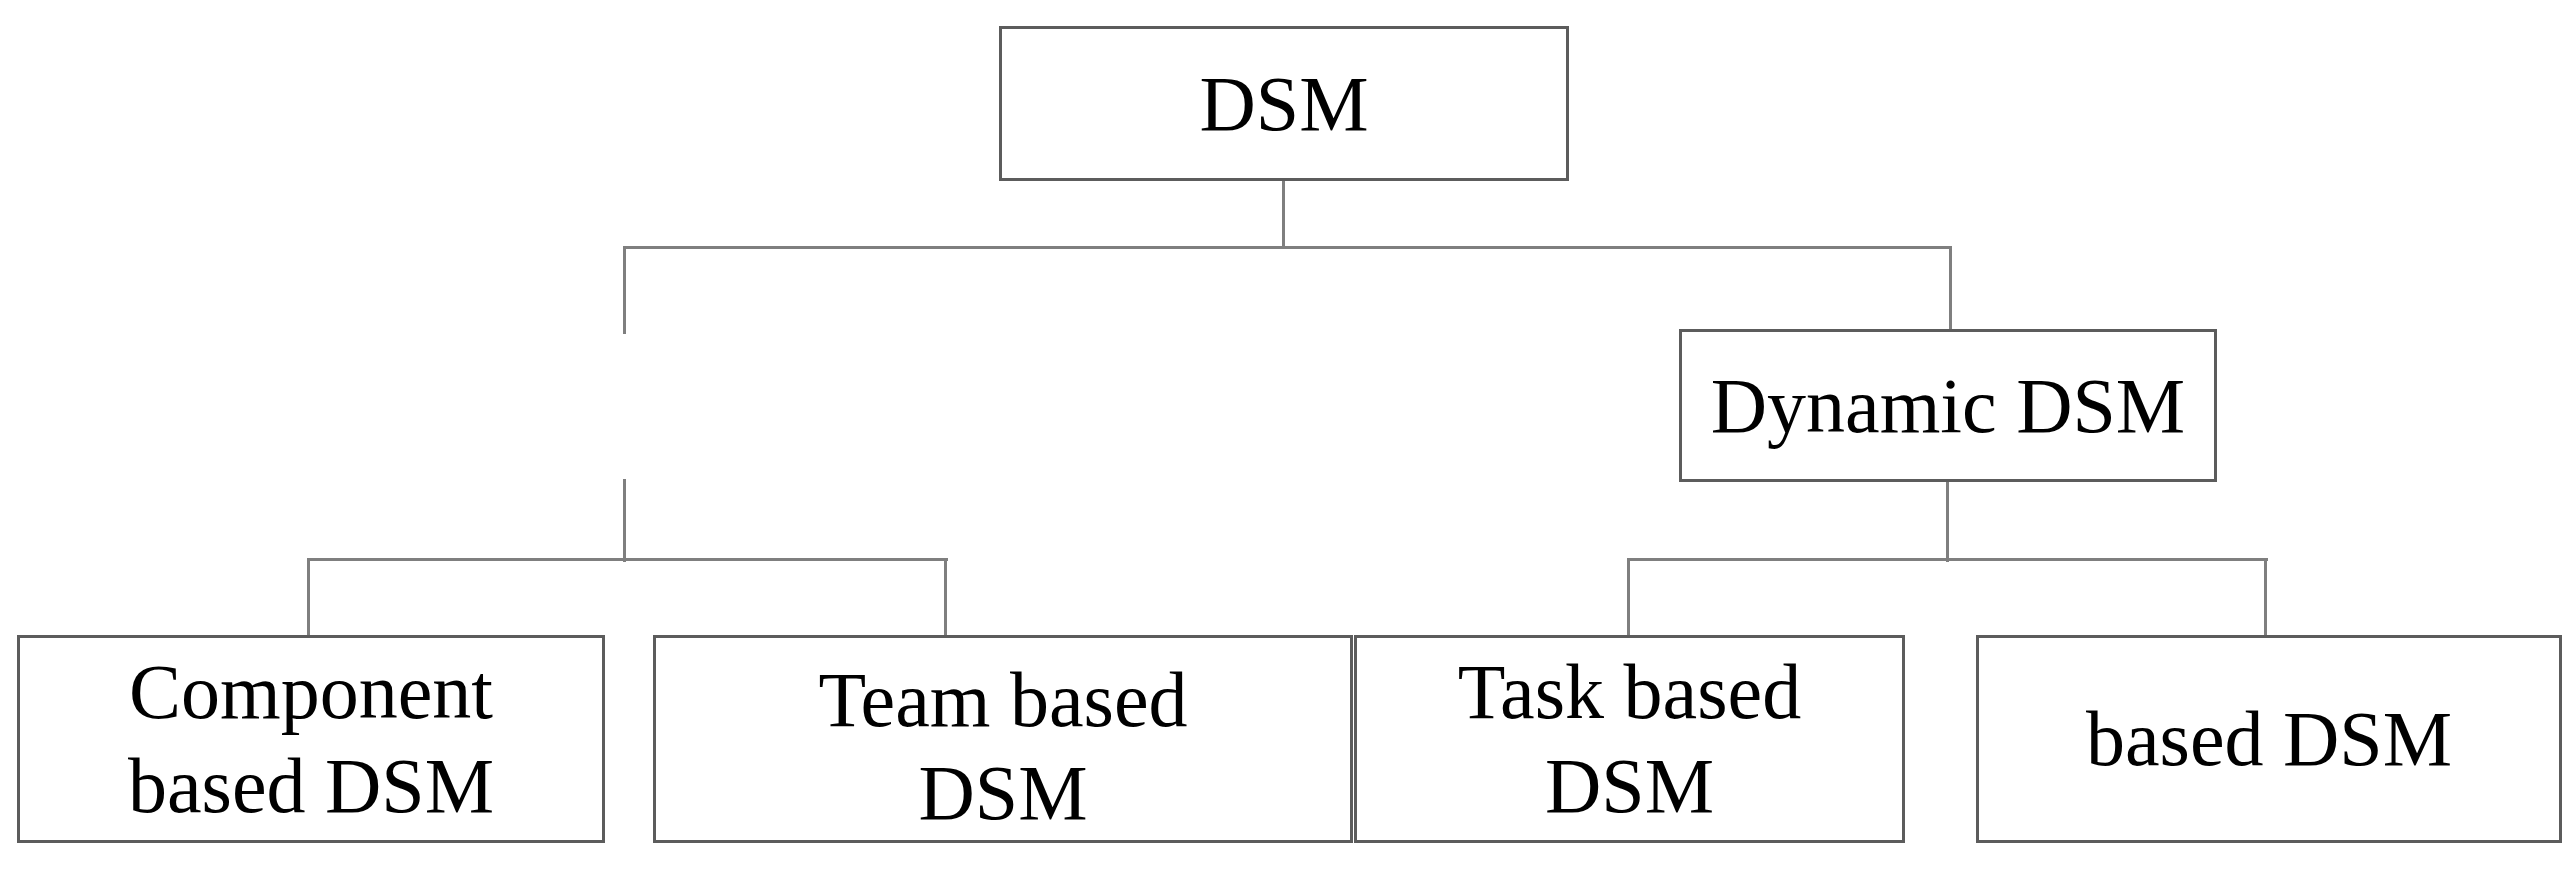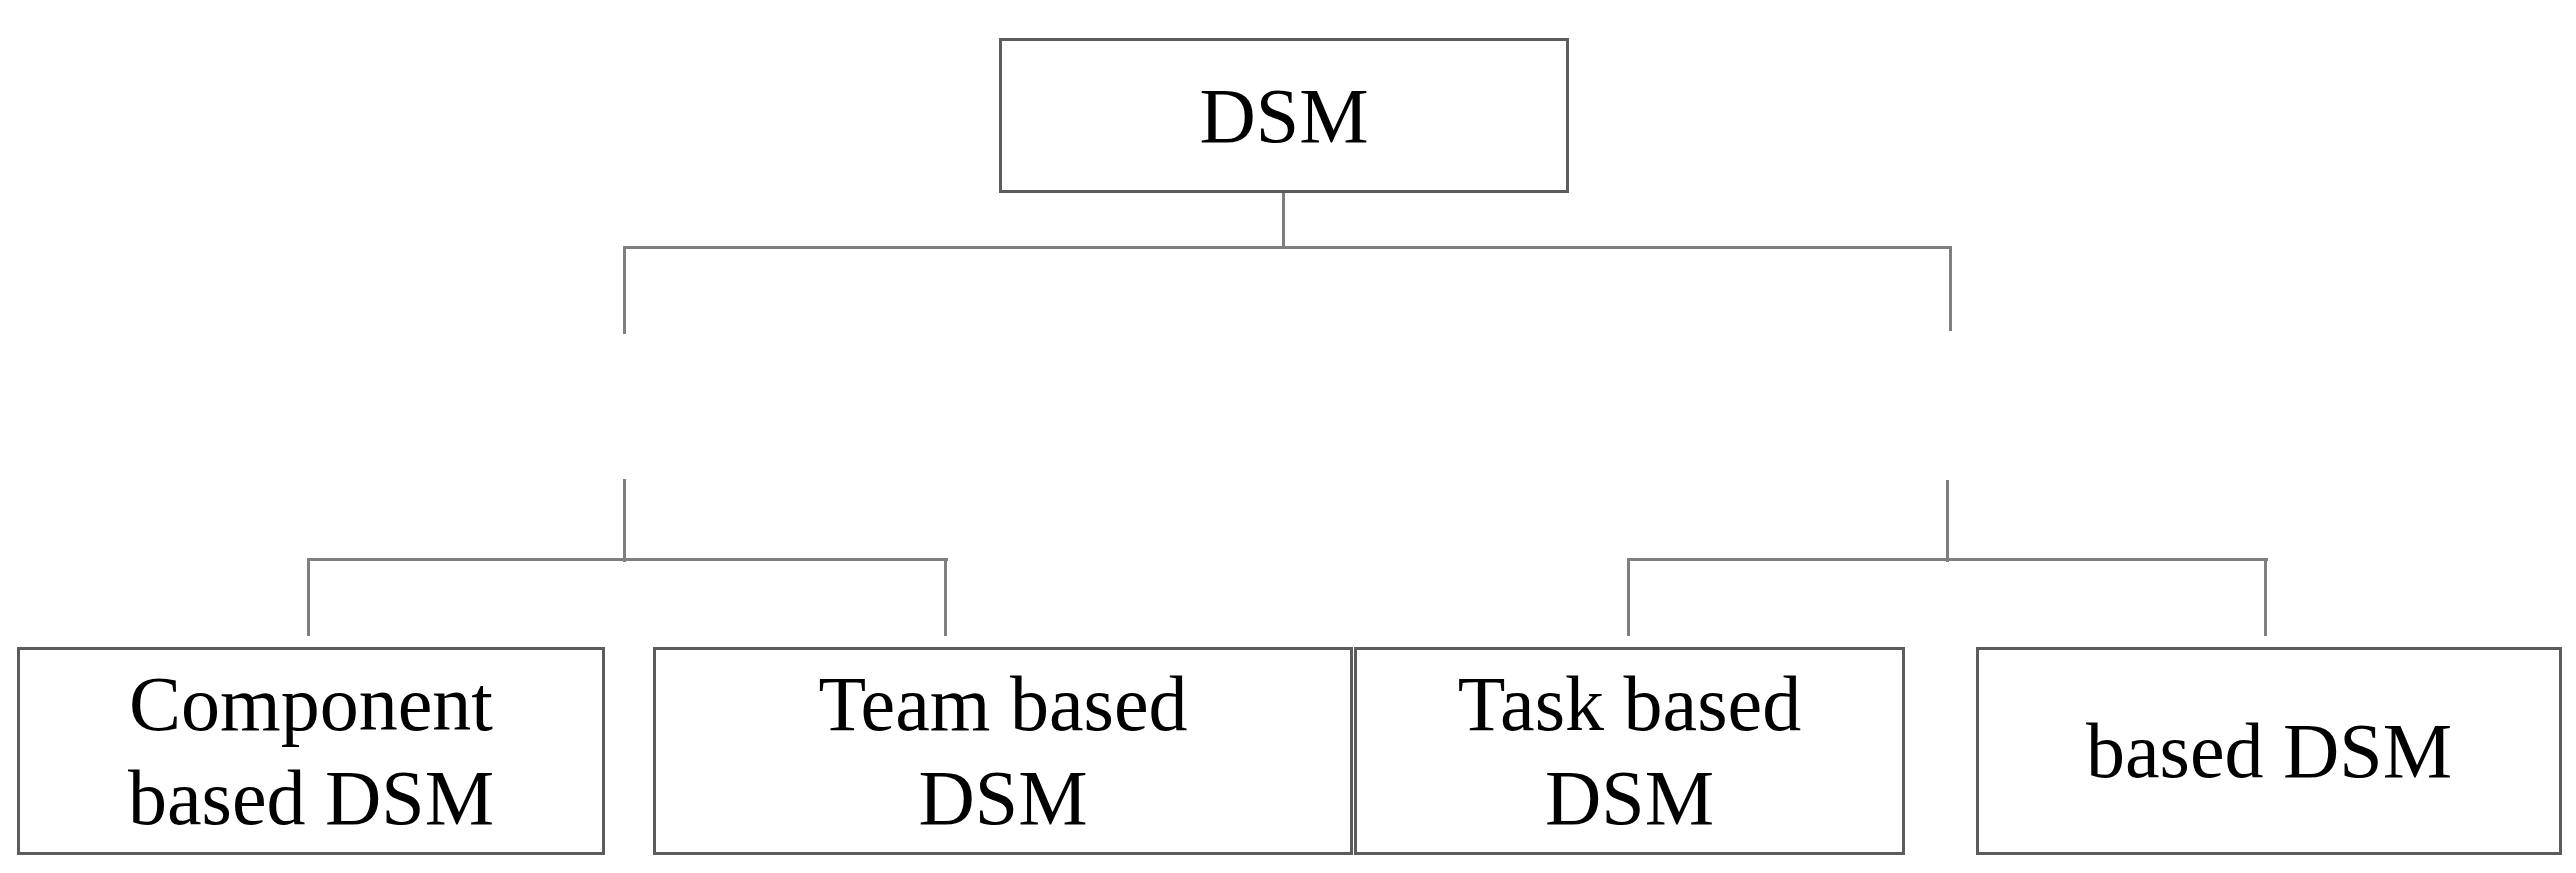--- a/index.html
+++ b/index.html
@@ -22,32 +22,31 @@
     border: 3.4px solid #5c5c5c;
     display: flex;
     flex-direction: column;
     align-items: center;
     justify-content: center;
     text-align: center;
     color: #000000;
     font-size: 78px;
     line-height: 1.2;
     white-space: nowrap;
-    margin-top: 12px;
   }
   .connector {
     position: absolute;
     background: #7f7f7f;
   }
   
   .n-dsm        { left: 999px; top: 26px;  width: 570px; height: 155px; }
   .n-static     { left: 396px;  top: 332px; width: 457px; height: 150px; }
   .n-dynamic    { left: 1679px; top: 329px; width: 538px; height: 153px; }
   .n-component  { left: 17px;   top: 635px; width: 588px; height: 208px; text-align: right; }
-  .n-team       { left: 653px;  top: 635px; width: 700px; height: 208px; }
+  .n-team       { left: 653px;  top: 635px; width: 700px; height: 208px; justify-content: flex-end; }
   .n-task       { left: 1354px; top: 635px; width: 551px; height: 208px; font-family: Liberation Serif, serif; }
   .n-parameter  { left: 1976px; top: 635px; width: 586px; height: 208px; }
   
   .c-root-stem        { left: 1282px; top: 180px; width: 3.4px;    height: 69px; }
   .c-l1-h             { left: 623px;  top: 246px; width: 1329px; height: 3.4px;  }
   .c-static-top       { left: 623px;  top: 246px; width: 3.4px;    height: 88px; }
   .c-dynamic-top      { left: 1949px; top: 246px; width: 3.4px;    height: 85px; }
   .c-static-stem      { left: 623px;  top: 479px; width: 3.4px;    height: 83px; }
   .c-l2-left-h        { left: 307px;  top: 558px; width: 641px;  height: 3.4px;  }
   .c-component-top    { left: 307px;  top: 558px; width: 3.4px;    height: 78px; }
@@ -73,20 +72,23 @@
   <div class="connector c-dynamic-stem"></div>
   <div class="connector c-l2-right-h"></div>
   <div class="connector c-task-top"></div>
   <div class="connector c-parameter-top"></div>
 
   <div class="node n-dsm">
     <span>DSM</span>
   </div>
 
 
+  <div class="node n-dynamic">
+    <span>Dynamic DSM</span>
+  </div>
 
   <div class="node n-component">
     <span>Component</span>
     <span>based DSM</span>
   </div>
 
   <div class="node n-team">
     <span>Team based</span>
     <span>DSM</span>
   </div>

